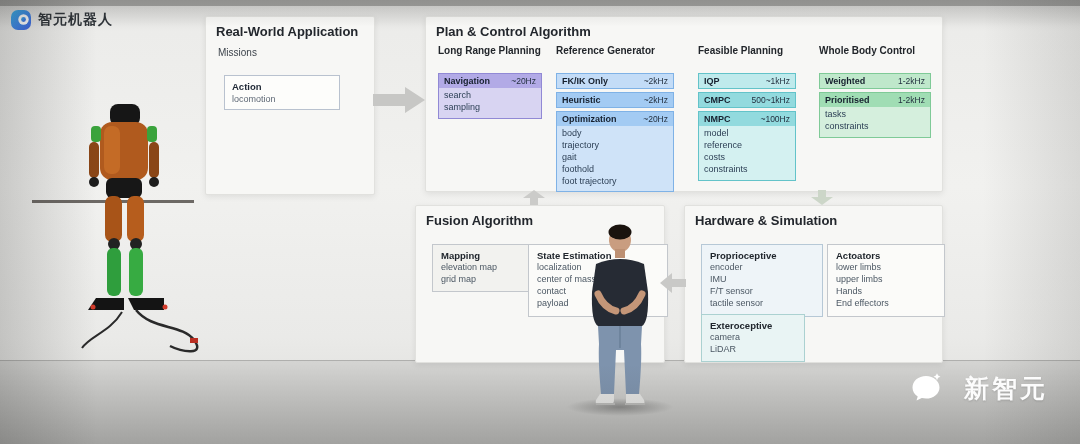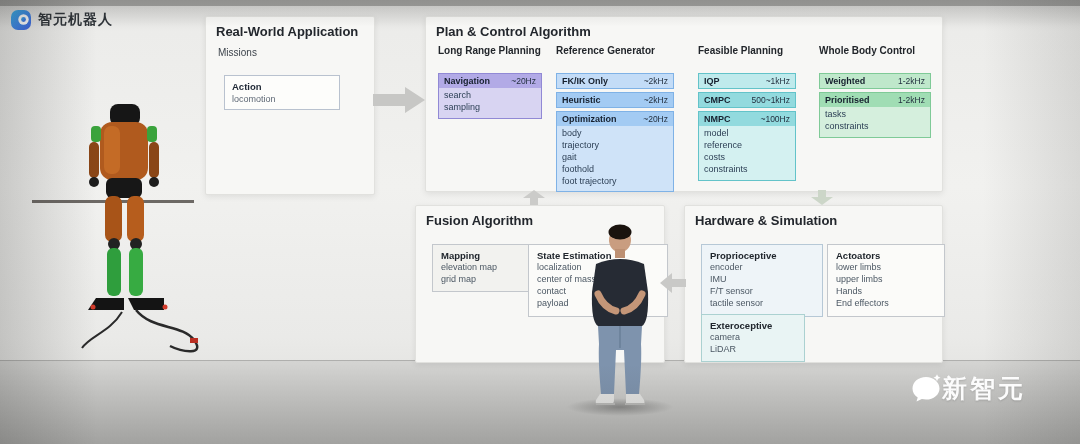--- a/index.html
+++ b/index.html
@@ -58,21 +58,21 @@
   .fbox{position:absolute;border:1px solid #c3c7cc;background:#fbfbf9;padding:5px 8px 6px;}
   .fbox-title{font-size:9.5px;font-weight:700;color:#20262d;}
   .fbox-item{font-size:9px;color:#4c5864;line-height:1.35;}
 
   .arrow{position:absolute;z-index:2;}
   .figure{position:absolute;z-index:3;}
   .person-wrap{position:absolute;z-index:4;}
   .person-shadow{position:absolute;left:566px;top:398px;width:108px;height:18px;z-index:3;
     background:radial-gradient(ellipse at center, rgba(0,0,0,.30), rgba(0,0,0,0) 70%);}
 
-  .watermark{position:absolute;left:910px;top:372px;display:flex;align-items:flex-end;gap:0;z-index:6;}
+  .watermark{position:absolute;left:910px;top:372px;display:flex;align-items:flex-start;gap:22px;z-index:6;}
   .watermark-text{font-size:25px;font-weight:700;color:#fcfcfc;letter-spacing:3px;text-shadow:0 1px 2px rgba(0,0,0,.15);}
 </style>
 </head>
 <body>
 
 <div class="stage">
   <div class="floor"></div>
   <div class="top-edge"></div>
 
   <div class="brand">

